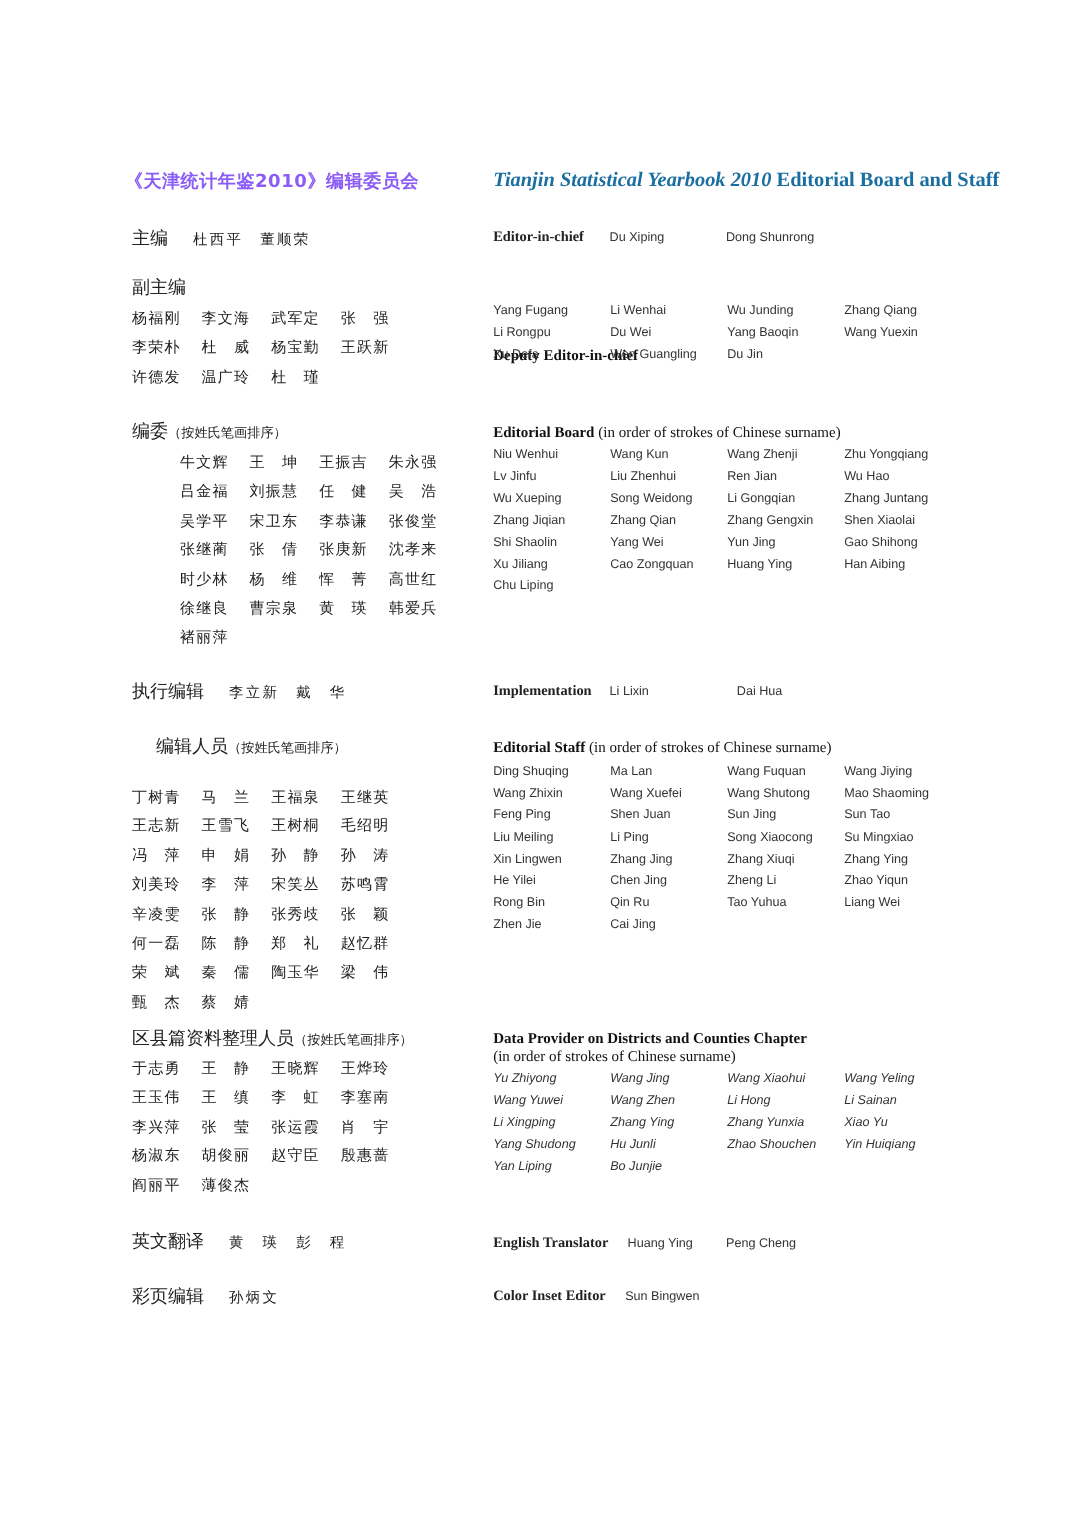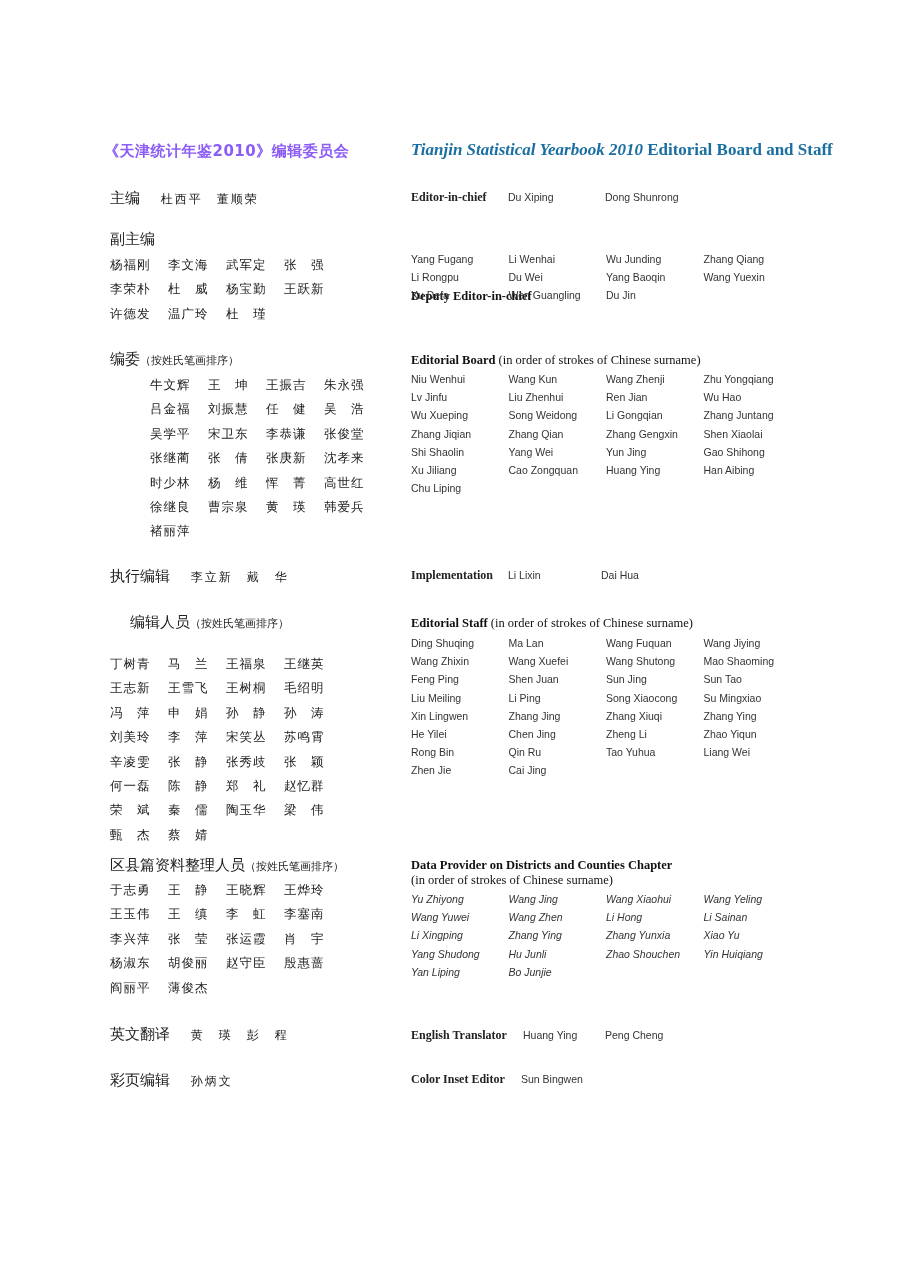--- a/index.html
+++ b/index.html
@@ -125,21 +125,21 @@
     <span>Chu Liping</span>
   </div>
 
 <div class="col-l cn-head" style="top:567px;">
   <span>执行编辑</span>
   <span class="cn-inline">
     <span>李立新</span><span>戴　华</span>
   </span>
 </div>
 <div class="col-r en-inline" style="top:568px;">
-  <b style="width:97px;">Implementation</b><span class="nm" style="width:93px;">Li Lixin</span><span class="nm">Dai Hua</span>
+  <b style="width:97px;">Implementation</b><span class="nm" style="width:106px;">Li Lixin</span><span class="nm">Dai Hua</span>
 </div>
 
 <div class="col-l cn-head" style="top:613px;margin-left:20px;"><span>编辑人员</span><span class="note">（按姓氏笔画排序）</span></div>
 <div class="col-l cn-grid" style="top:652px;">
     <span>丁树青</span>
     <span>马　兰</span>
     <span>王福泉</span>
     <span>王继英</span>
     <span>王志新</span>
     <span>王雪飞</span>

